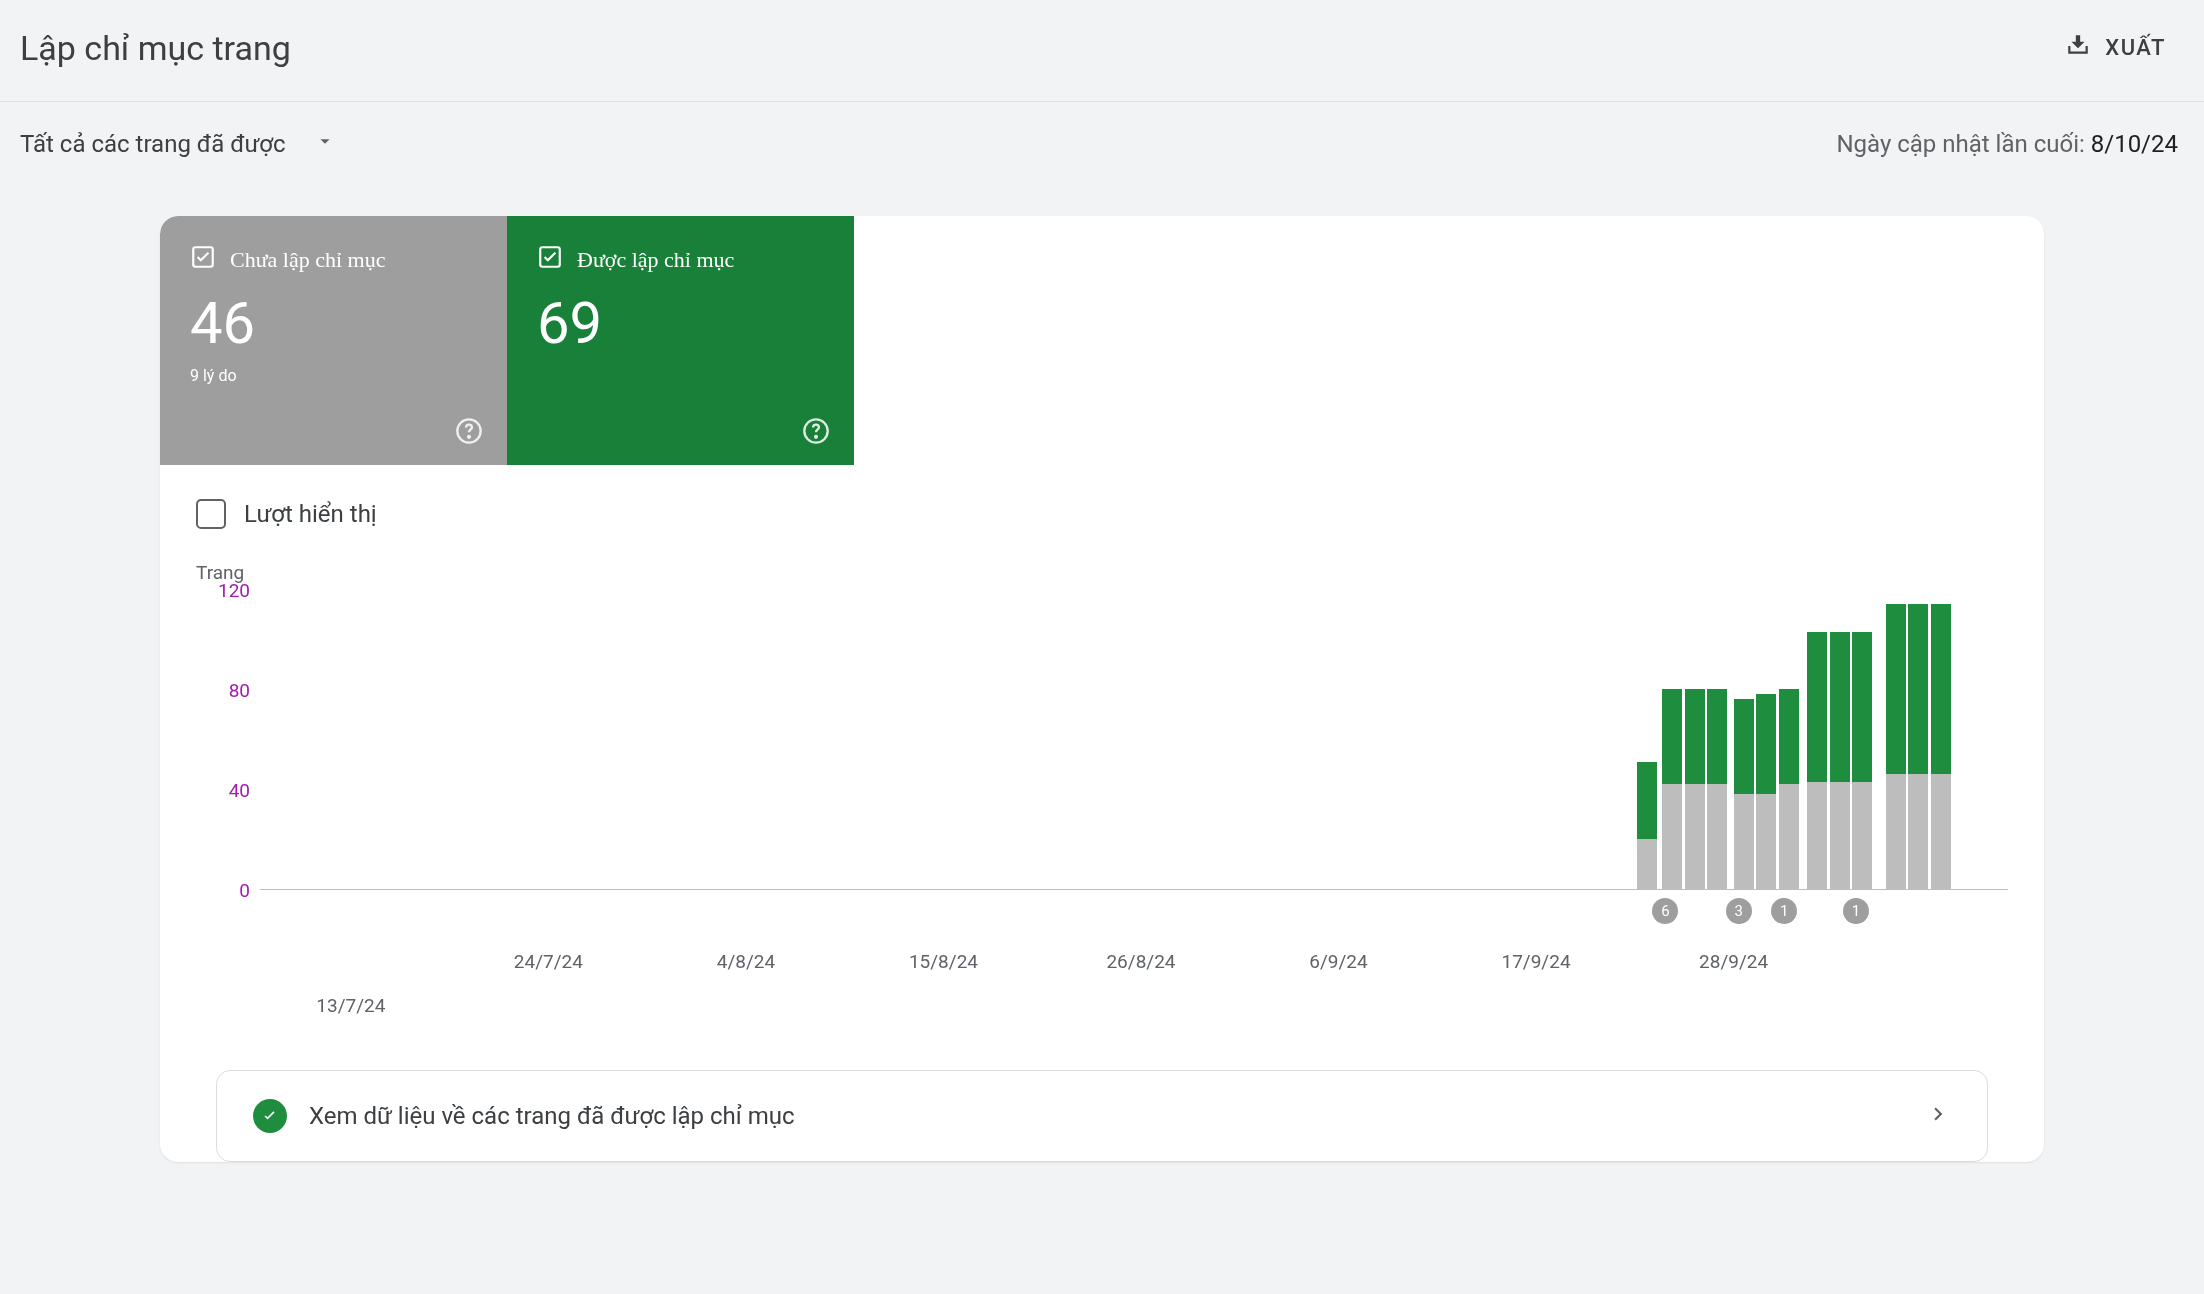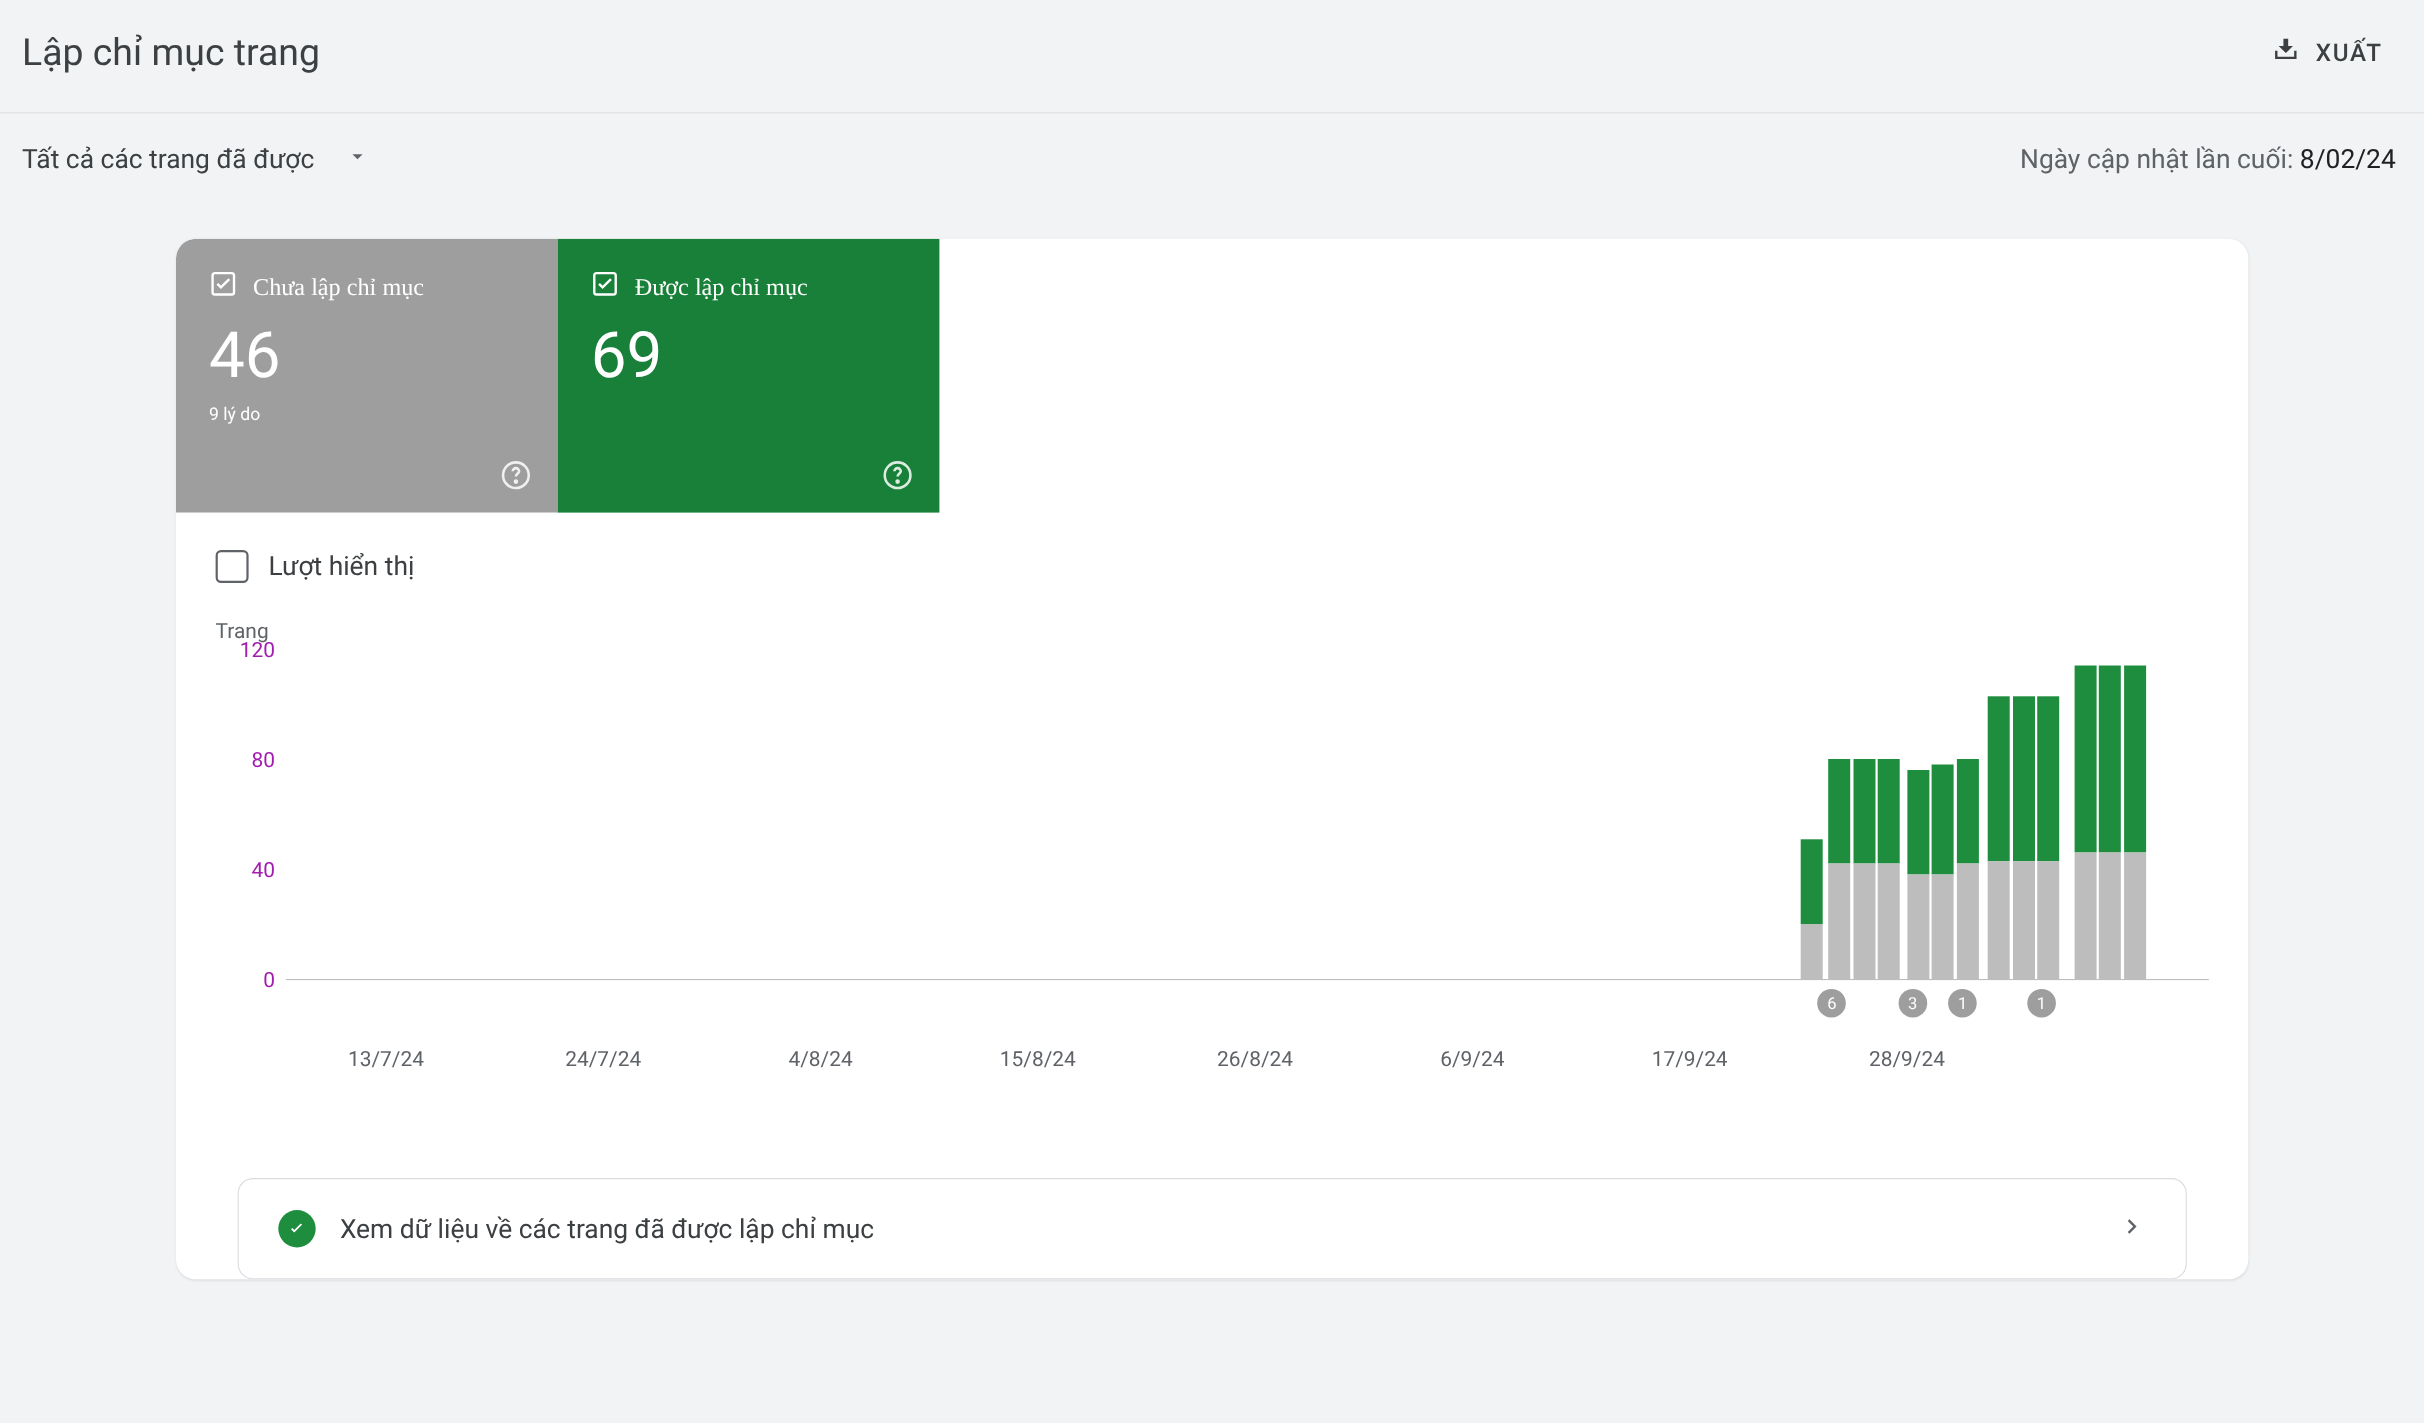--- a/index.html
+++ b/index.html
@@ -238,21 +238,21 @@
 <div class="subheader">
   <div class="filter-dd">
     <span>Tất cả các trang đã được</span>
     <span>
       <svg viewBox="0 0 24 24">
           <path d="M7 10l5 5 5-5z"></path>
         </svg>
     </span>
   </div>
   <div class="last-updated">
-    <span>Ngày cập nhật lần cuối: </span><span class="date">8/02/24</span>
+    <span>Ngày cập nhật lần cuối: </span><span class="date">8/10/24</span>
   </div>
 </div>
 
 <div class="card">
 
   <div class="tabs">
     <div class="tab tab-grey">
       <div class="tab-head">
         <span>
           <svg viewBox="0 0 24 24" fill="none" stroke="#fff" stroke-width="2">
@@ -362,21 +362,21 @@
           </div>
         </div>
     </div>
     <div class="x-badges" id="x-badges">
         <div class="x-badge" style="left: 80.4%;">6</div>
         <div class="x-badge" style="left: 84.6%;">3</div>
         <div class="x-badge" style="left: 87.2%;">1</div>
         <div class="x-badge" style="left: 91.3%;">1</div>
       </div>
     <div class="x-axis" id="x-axis">
-        <div class="x-tick" style="left: 5.2%;">13/7/24</div>
+        <div class="x-tick" style="left: 5.2%; margin-top: 44px;">13/7/24</div>
         <div class="x-tick" style="left: 16.5%;">24/7/24</div>
         <div class="x-tick" style="left: 27.8%;">4/8/24</div>
         <div class="x-tick" style="left: 39.1%;">15/8/24</div>
         <div class="x-tick" style="left: 50.4%;">26/8/24</div>
         <div class="x-tick" style="left: 61.7%;">6/9/24</div>
         <div class="x-tick" style="left: 73%;">17/9/24</div>
         <div class="x-tick" style="left: 84.3%;">28/9/24</div>
       </div>
   </div>
 

